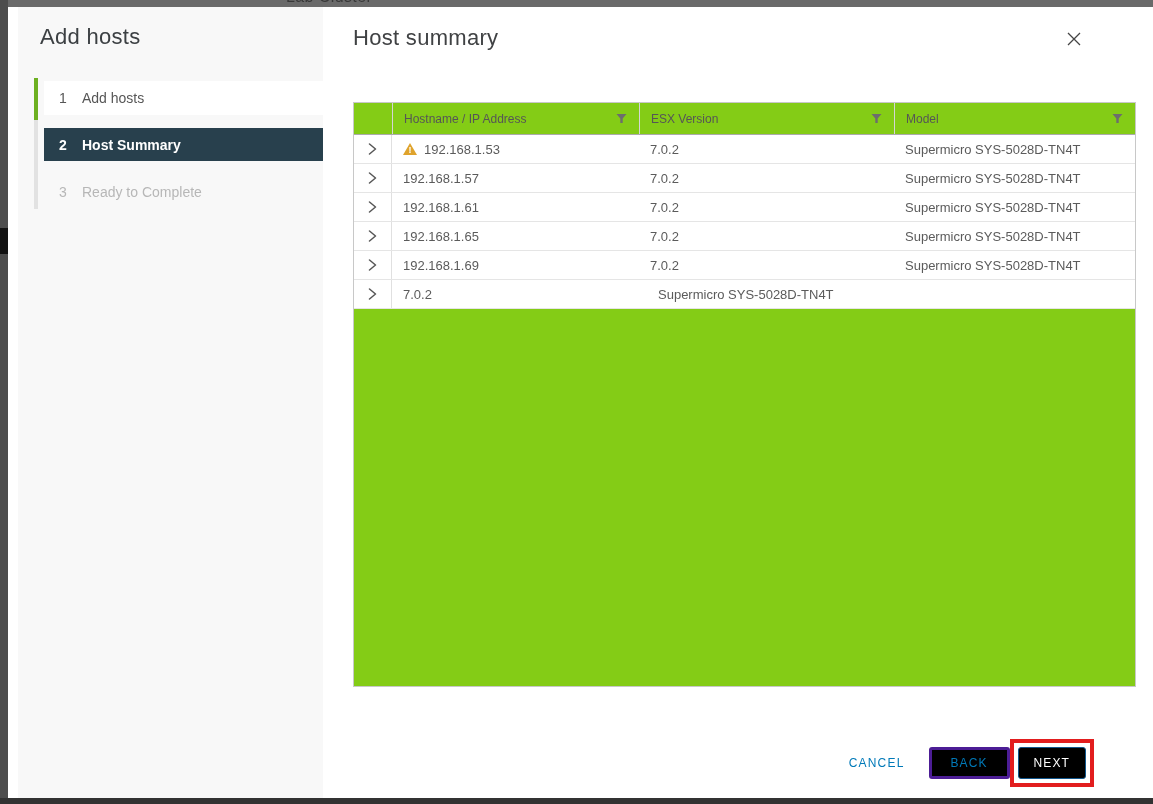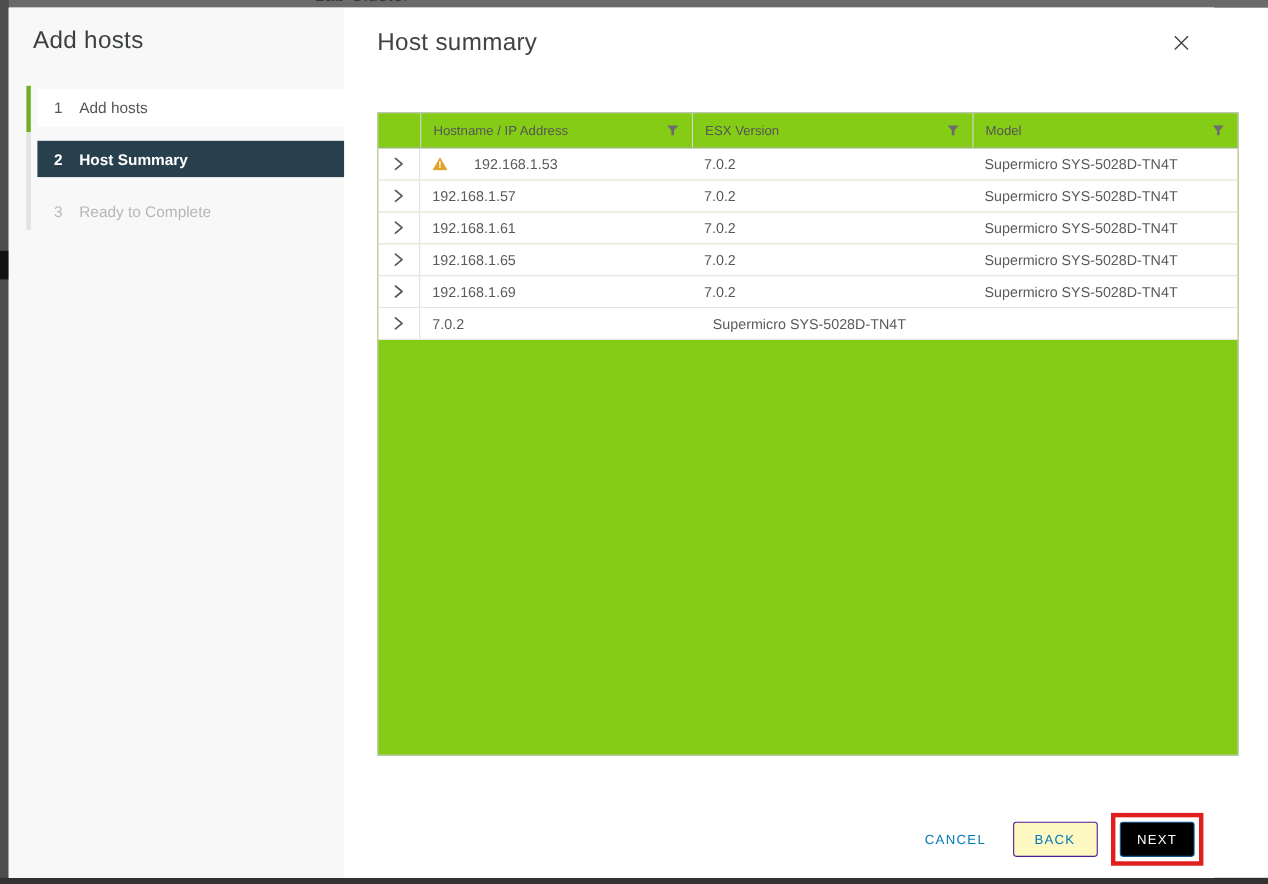--- a/index.html
+++ b/index.html
@@ -29,21 +29,21 @@
     background: #121212;
   }
   .bg-bottom {
     position: absolute; left: 0; top: 798px; width: 1153px; height: 6px;
     background: #323232; z-index: 1;
   }
 
   
   .dialog {
     position: absolute; left: 8px; top: 7px; width: 1096px; height: 791px;
-    background: #ffffff; display: flex; z-index: 2;
+    background: #ffffff; display: flex; z-index: 2; padding-left: 10px;
   }
 
   
   .sidebar {
     width: 305px; background: #f8f8f8; position: relative; flex: none;
   }
   .sidebar-title {
     position: absolute; left: 22px; top: 17px;
     font-size: 22px; font-weight: 400; color: #3c4043; letter-spacing: 0.3px;
   }
@@ -96,21 +96,21 @@
   .c-model { flex: 1; }
   .filter-icon { margin-left: auto; margin-right: 12px; cursor: pointer; display: flex; }
 
   .row { display: flex; height: 29px; border-bottom: 1px solid #e5e5e5; background: #fff; }
   .row .c-exp {
     display: flex; align-items: center; justify-content: center;
     border-right: 1px solid #e0e0e0; cursor: pointer;
   }
   .row .cell-text {
     display: flex; align-items: center; padding-left: 11px;
-    font-size: 13px; color: #5b5b5b; gap: 17px;
+    font-size: 13px; color: #5b5b5b;
   }
   .warn-icon {
     position: relative; width: 14px; height: 12px; margin-right: 7px; flex: none;
     background: #dfa32c;
     clip-path: polygon(50% 0, 100% 100%, 0 100%);
   }
   .warn-icon::after {
     content: "!"; position: absolute; left: 0; right: 0; top: 2px;
     text-align: center; font-size: 9px; font-weight: 700; color: #ffffff;
   }
@@ -123,22 +123,22 @@
   .link-btn {
     font-size: 12px; font-weight: 500; letter-spacing: 1.2px; color: #0079b8;
     background: none; border: none; cursor: pointer; margin-right: 24px;
     font-family: "Liberation Sans", sans-serif;
   }
   .btn {
     height: 32px; border-radius: 3px; font-size: 12px; font-weight: 500;
     letter-spacing: 1.1px; cursor: pointer; font-family: "Liberation Sans", sans-serif;
   }
   .btn-outline {
-    background: #fef9c3; color: #0079b8; border: 1px solid #4c1d95;
-    padding: 0 19px; margin-right: 12px;
+    background: #000000; color: #0079b8; border: 3px solid #4c1d95;
+    padding: 0 19px; 
   }
   .annotation-box {
     border: 4px solid #e21d1e; padding: 4px;
   }
   .btn-primary {
     background: #000000; color: #ffffff; border: 1px solid #11568c;
     padding: 0 15px; display: block;
   }
 </style>
 </head>

